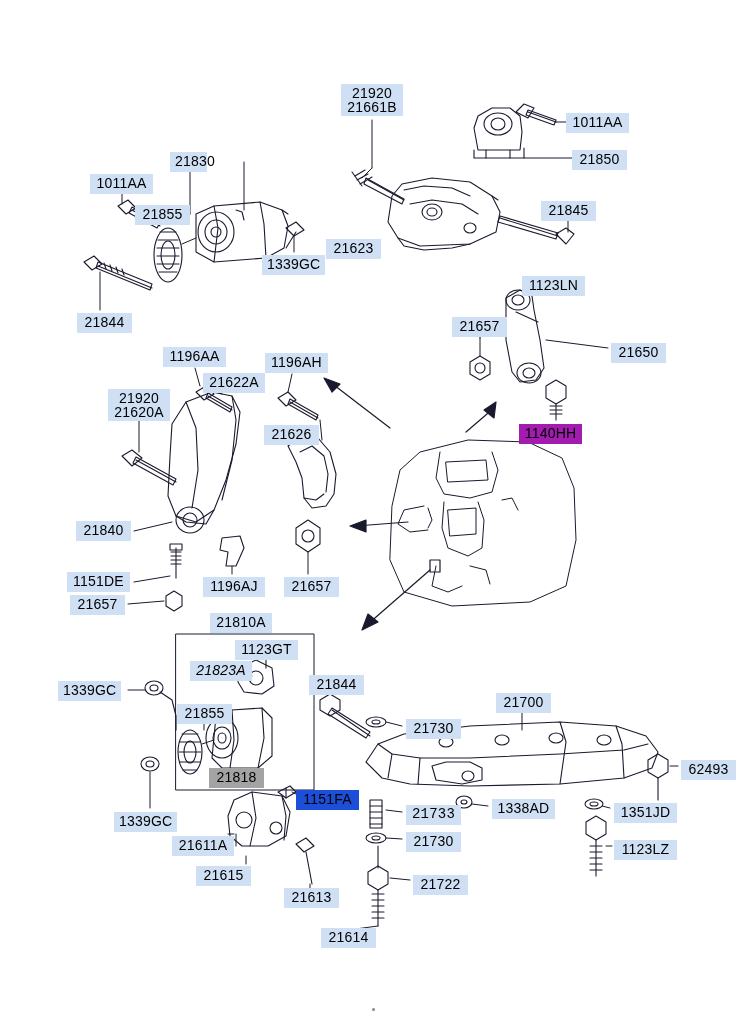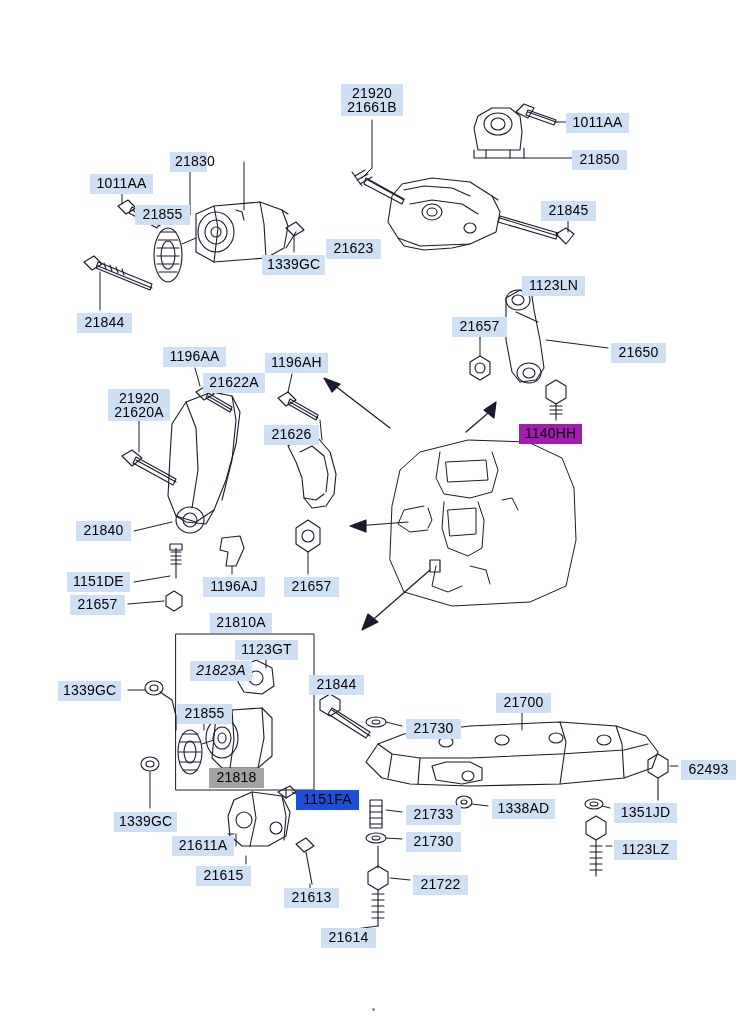--- a/index.html
+++ b/index.html
@@ -403,21 +403,21 @@
       <div class="lbl" style="left: 235px; top: 640px; width: 63px; height: 20px; background: rgb(207, 224, 245);">1123GT</div>
       <div class="lbl" style="left: 190px; top: 661px; width: 62px; height: 20px; background: rgb(207, 224, 245); font-style: italic;">21823A</div>
       <div class="lbl" style="left: 309px; top: 675px; width: 55px; height: 20px; background: rgb(207, 224, 245);">21844</div>
       <div class="lbl" style="left: 58px; top: 681px; width: 63px; height: 20px; background: rgb(207, 224, 245);">1339GC</div>
       <div class="lbl" style="left: 177px; top: 704px; width: 55px; height: 20px; background: rgb(207, 224, 245);">21855</div>
       <div class="lbl" style="left: 496px; top: 693px; width: 55px; height: 20px; background: rgb(207, 224, 245);">21700</div>
       <div class="lbl" style="left: 406px; top: 719px; width: 55px; height: 20px; background: rgb(207, 224, 245);">21730</div>
       <div class="lbl" style="left: 209px; top: 768px; width: 55px; height: 20px; background: #a3a3a3;">21818</div>
       <div class="lbl" style="left: 681px; top: 760px; width: 55px; height: 20px; background: rgb(207, 224, 245);">62493</div>
       <div class="lbl" style="left: 296px; top: 790px; width: 63px; height: 20px; background: #1d4ed8;">1151FA</div>
-      <div class="lbl" style="left: 406px; top: 805px; width: 55px; height: 20px; background: rgb(207, 224, 245);">21733</div>
+      <div class="lbl" style="left: 406px; top: 805px; width: 55px; height: 20px; background: rgb(207, 224, 245); font-family: Liberation Mono, monospace;">21733</div>
       <div class="lbl" style="left: 492px; top: 799px; width: 63px; height: 20px; background: rgb(207, 224, 245);">1338AD</div>
       <div class="lbl" style="left: 614px; top: 803px; width: 63px; height: 20px; background: rgb(207, 224, 245);">1351JD</div>
       <div class="lbl" style="left: 114px; top: 812px; width: 63px; height: 20px; background: rgb(207, 224, 245);">1339GC</div>
       <div class="lbl" style="left: 406px; top: 832px; width: 55px; height: 20px; background: rgb(207, 224, 245);">21730</div>
       <div class="lbl" style="left: 172px; top: 836px; width: 62px; height: 20px; background: rgb(207, 224, 245);">21611A</div>
       <div class="lbl" style="left: 614px; top: 840px; width: 63px; height: 20px; background: rgb(207, 224, 245);">1123LZ</div>
       <div class="lbl" style="left: 196px; top: 866px; width: 55px; height: 20px; background: rgb(207, 224, 245); text-align: center;">21615</div>
       <div class="lbl" style="left: 413px; top: 875px; width: 55px; height: 20px; background: rgb(207, 224, 245);">21722</div>
       <div class="lbl" style="left: 284px; top: 888px; width: 55px; height: 20px; background: rgb(207, 224, 245);">21613</div>
       <div class="lbl" style="left: 321px; top: 928px; width: 55px; height: 20px; background: rgb(207, 224, 245);">21614</div>

